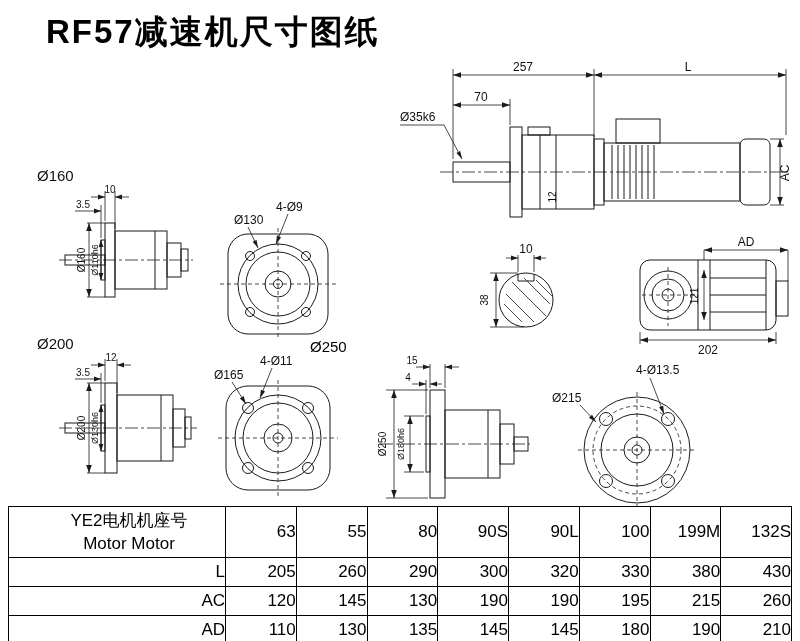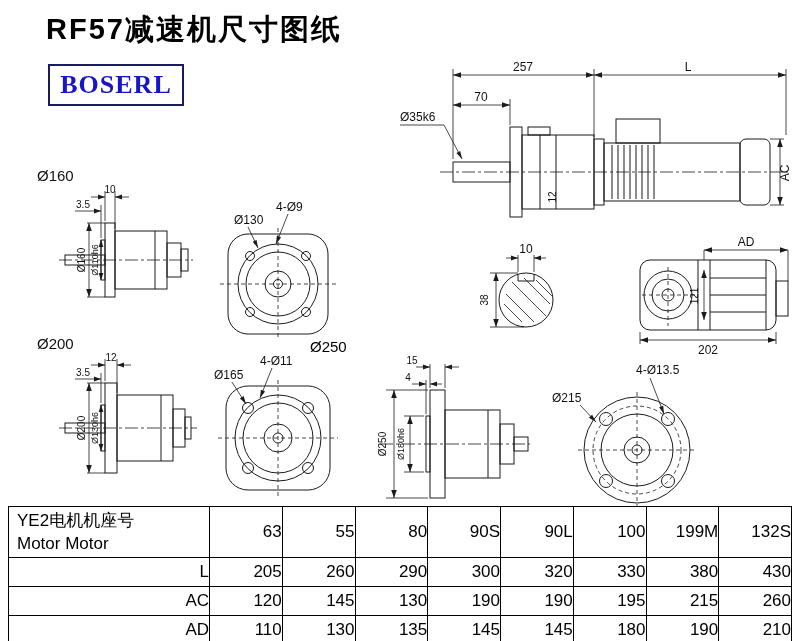--- a/index.html
+++ b/index.html
@@ -1,20 +1,20 @@
 <!DOCTYPE html>
 <html><head>
 <meta charset="utf-8">
 <style>
   html,body{margin:0;padding:0}
   body{background:#fff}
   #canvas{position:relative;width:800px;height:641px;background:#fff;overflow:hidden;
           font-family:"Liberation Sans",sans-serif;color:#000}
   .abs{position:absolute}
-  #page-title{left:46px;top:10px;font-size:29px;font-weight:700;letter-spacing:2px}
+  #page-title{left:46px;top:10px;font-size:33px;font-weight:700;letter-spacing:2px}
   #logo-box{left:48px;top:64px;width:132px;height:38px;border:2px solid #1a1a5e;
             display:flex;align-items:center;justify-content:center;
             font-family:"Liberation Serif",serif;font-size:26px;font-weight:700;
             color:#1616c8;letter-spacing:1px;background:#fff}
   #notes{left:345px;top:222px;font-size:15px;line-height:18px}
   #notes .u{text-decoration:underline}
   #label-250{left:310px;top:338px;font-size:15px}
   svg.drawing{position:absolute;overflow:visible}
   .drawing line,.drawing rect,.drawing circle{stroke:#1b1b1b;stroke-width:1;fill:none}
   .drawing .dash{stroke-dasharray:4 3;stroke-width:.8}
@@ -22,32 +22,29 @@
   .drawing .thin{stroke-width:.8}
   .drawing .arr{fill:#1b1b1b;stroke:none}
   .drawing text{fill:#101010;font-size:12px;font-family:"Liberation Sans",sans-serif}
   .drawing text.big{font-size:15px}
   .drawing text.sm{font-size:10px}
   .drawing text.xs{font-size:9px}
   table.dims{position:absolute;left:8px;top:506px;width:784px;border-collapse:collapse;table-layout:fixed}
   .dims td{border:1px solid #000;text-align:right;font-size:17px;padding:0;height:28px}
   .dims tr.hdr td{height:50px}
   .dims td.first{width:192px}
-  .dims tr.hdr td.first{text-align:left;padding-left:8px;line-height:23px}
+  .dims tr.hdr td.first{text-align:center;padding-left:24px;line-height:23px}
 </style>
 </head>
 <body>
 
 <div id="canvas">
 
   <div class="abs" id="page-title">RF57减速机尺寸图纸</div>
 
-  <div class="abs" id="logo-box">
-    <span>BOSERL</span>
-  </div>
 
 
   <div class="abs" id="label-250">Ø250</div>
 
   <svg class="drawing" style="left:388px;top:55px" width="405" height="230" viewBox="0 0 405 230">
     <g>
       <line class="thin" x1="65" y1="14" x2="65" y2="104"></line>
       <line class="thin" x1="206" y1="14" x2="206" y2="82"></line>
       <line class="thin" x1="398" y1="14" x2="398" y2="80"></line>
       <line class="thin" x1="65" y1="20" x2="206" y2="20"></line>

